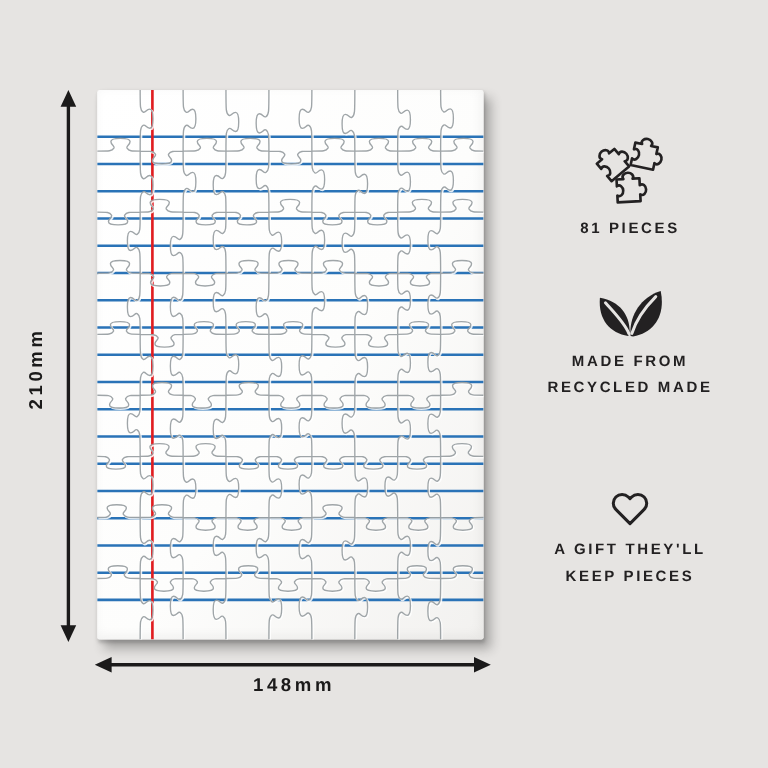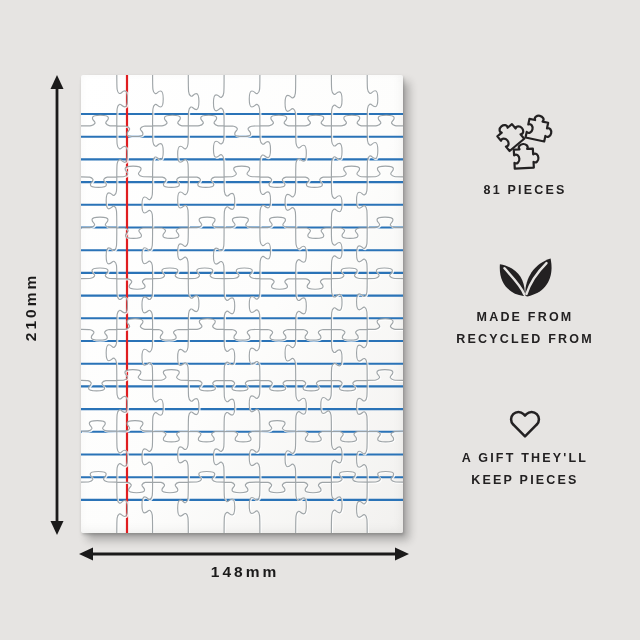--- a/index.html
+++ b/index.html
@@ -31,21 +31,21 @@
   }
   .v-label{left:31px;top:307px;transform:translate(-50%,-50%) rotate(-90deg);}
   .h-label{left:245px;top:572px;transform:translate(-50%,-50%);text-align:right;}
 
   
   .features{position:absolute;left:437px;top:0;width:176px;height:640px;}
   .feature{
     position:absolute;left:0;width:176px;
     display:flex;flex-direction:column;align-items:center;text-align:center;
   }
-  .f1{top:106px;} .f2{top:256px;} .f3{top:408px;justify-content:space-between;}
+  .f1{top:106px;} .f2{top:240px;} .f3{top:408px;justify-content:space-between;}
   .feature .icon{flex:0 0 auto;}
   .feature .caption{margin-top:7px;}
   .feature .caption div{
     font-weight:700;font-size:12.5px;letter-spacing:2.2px;line-height:22px;
     color:#232122;white-space:nowrap;
   }
 </style>
 </head>
 <body>
 
@@ -98,21 +98,21 @@
 
     <div class="feature f2">
       <svg class="icon" width="58" height="43" viewBox="0 0 56 42">
         <path fill="#232122" d="M 26.5 39 C 12 37 2 26 3.5 8 C 20 11 27.5 22 27.8 35 C 27.9 36.4 27.3 37.8 26.5 39 Z"></path>
         <path fill="#232122" d="M 28.5 39 C 27 25 35 8 53 2.5 C 57 22 48 36 30.5 39.5 Z"></path>
         <path fill="none" stroke="#e6e4e2" stroke-width="2.4" stroke-linecap="round" d="M 8 12 C 15 20 24 29 27 37"></path>
         <path fill="none" stroke="#e6e4e2" stroke-width="2.4" stroke-linecap="round" d="M 49 7 C 41 15 33 26 29.5 37"></path>
       </svg>
       <div class="caption">
         <div>MADE FROM</div>
-        <div>RECYCLED FROM</div>
+        <div>RECYCLED MADE</div>
 
       </div>
     </div>
 
     <div class="feature f3">
       <svg class="icon" width="34" height="32" viewBox="0 0 24 24" fill="none" stroke="#232122" stroke-width="1.9" stroke-linejoin="round" stroke-linecap="round">
         <path d="M20.84 4.61a5.5 5.5 0 0 0-7.78 0L12 5.67l-1.06-1.06a5.5 5.5 0 0 0-7.78 7.78l1.06 1.06L12 21.23l7.78-7.78 1.06-1.06a5.5 5.5 0 0 0 0-7.78z"></path>
       </svg>
       <div class="caption">
         <div>A GIFT THEY'LL</div>

